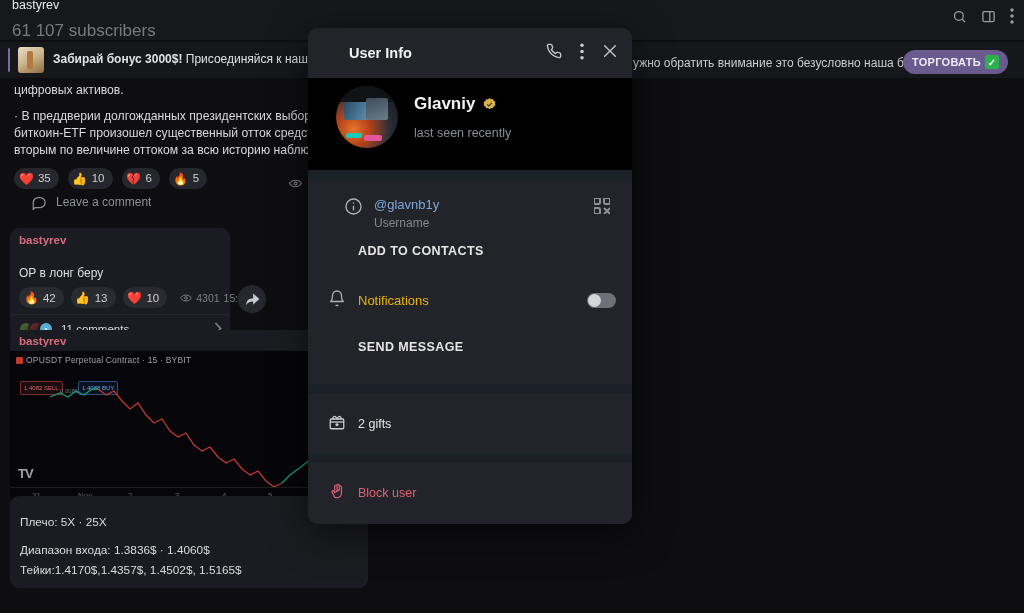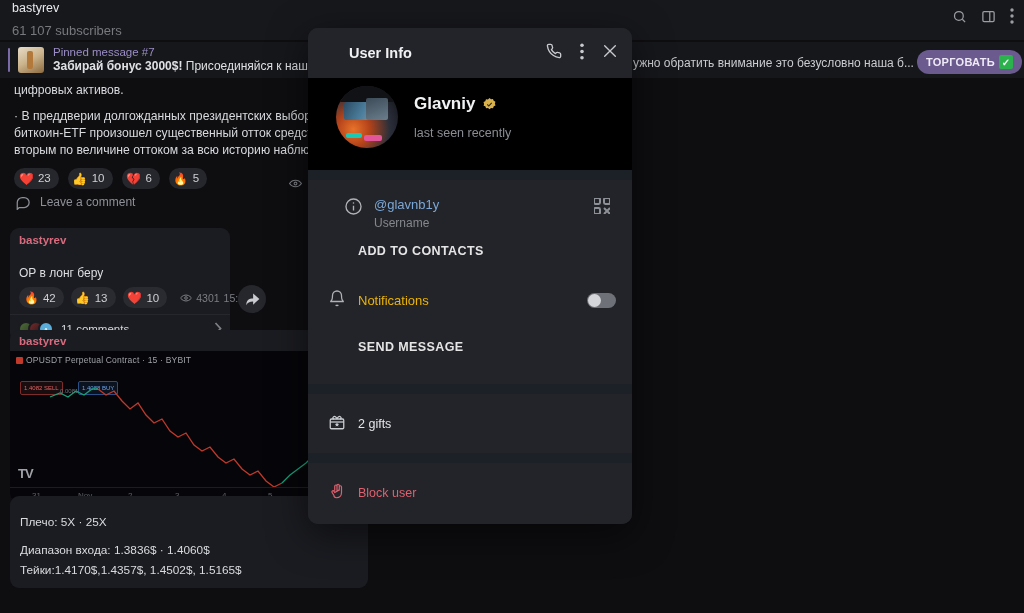--- a/index.html
+++ b/index.html
@@ -12,27 +12,27 @@
   #root { position: relative; width: 1024px; height: 613px; background: #0e0e11; }
 
   
   .chat-bg { position: absolute; inset: 0; }
 
   .chat-header {
     position: absolute; left: 0; top: 0; width: 1024px; height: 40px;
     background: #17181c; display: flex; align-items: center; padding: 0 12px;
   }
   .ch-title { color: #e8eaed; font-size: 12.5px; font-weight: 500; line-height: 1.1; }
-  .ch-sub { color: #77797e; font-size: 13px; margin-top: 8px; }
+  .ch-sub { color: #77797e; font-size: 17px; margin-top: 8px; }
   .ch-left { display: flex; flex-direction: column; justify-content: center; }
   .ch-icons { position: absolute; right: 10px; top: 8px; display: flex; gap: 14px; align-items: center; }
   .ch-icons svg { display: block; }
 
   .trade-btn {
-    position: absolute; right: 2px; top: 50px;
+    position: absolute; right: 16px; top: 50px;
     background: #6b5a8e; border-radius: 13px; height: 24px;
     display: flex; align-items: center; gap: 4px; padding: 0 9px;
     color: #efeaf7; font-size: 11px; font-weight: 700; letter-spacing: .3px;
   }
   .tick-badge { background: #2bb24c; color: #fff; font-size: 10px;
     width: 14px; height: 14px; border-radius: 2px; display: flex;
     align-items: center; justify-content: center; }
 
   
   .pinned {
@@ -65,21 +65,21 @@
   }
   .react .em { font-size: 12px; line-height: 1; }
 
   .views-row { position: absolute; right: 10px; bottom: 2px; display: flex; gap: 4px;
     align-items: center; color: #7c7e84; font-size: 11px; }
 
   .post1-meta { position: relative; height: 22px; }
 
   .comment-bar {
     position: absolute; left: 0; top: 190px; width: 330px; height: 24px;
-    display: flex; align-items: center; gap: 9px; padding-left: 16px;
+    display: flex; align-items: center; gap: 9px; padding-left: 32px;
     color: #8d9096; font-size: 12px;
   }
 
   
   .bubble2 {
     position: absolute; left: 10px; top: 228px; width: 220px;
     background: #1b1c21; border-radius: 9px; padding: 6px 9px 4px 9px;
   }
   .msg-author { color: #d96b7e; font-size: 11.5px; font-weight: 700; }
   .msg-body { color: #dcdee2; font-size: 12px; margin-top: 20px; }
@@ -211,41 +211,40 @@
               <circle cx="2" cy="14" r="1.7"></circle>
           </svg>
         </span>
       </div>
     </div>
 
     <div class="pinned">
       <div class="pin-bar"></div>
       <div class="pin-thumb"></div>
       <div class="pin-text">
-        <div class="pin-title">Pinned message #7</div>
         <div class="pin-msg">
           <b>Забирай бонус 3000$!</b>
           <span>Присоединяйся к нашей ко</span>
         </div>
       </div>
     </div>
 
     <div style="position:absolute;left:633px;top:56px;color:#c9cbd0;font-size:12px;white-space:nowrap">ужно обратить внимание это безусловно наша б...</div>
 
     <div class="post1">
       <p>цифровых активов.</p>
       <div class="gap"></div>
       <p>· В преддверии долгожданных президентских выборов</p>
       <p>биткоин-ETF произошел существенный отток средств, ч</p>
       <p>вторым по величине оттоком за всю историю наблюде</p>
       <div class="post1-meta">
         <div class="reactions">
           <div class="react">
             <span class="em">❤️</span>
-            <span>23</span>
+            <span>35</span>
           </div>
           <div class="react">
             <span class="em">👍</span>
             <span>10</span>
           </div>
           <div class="react">
             <span class="em">💔</span>
             <span>6</span>
           </div>
           <div class="react">

